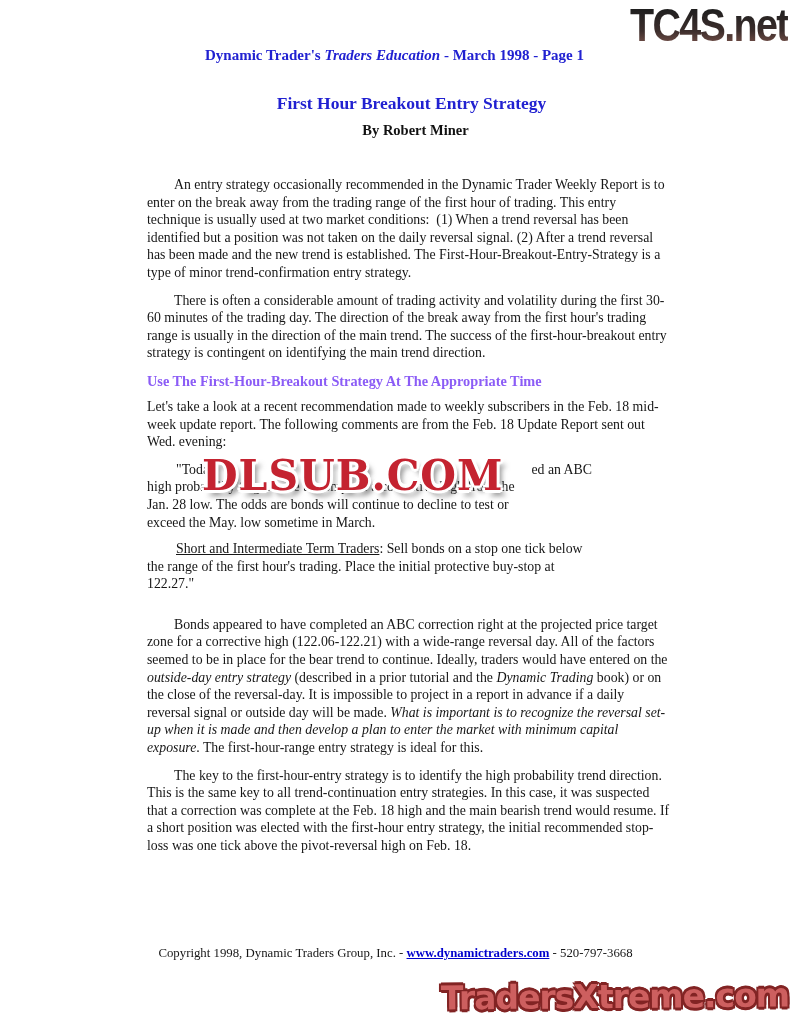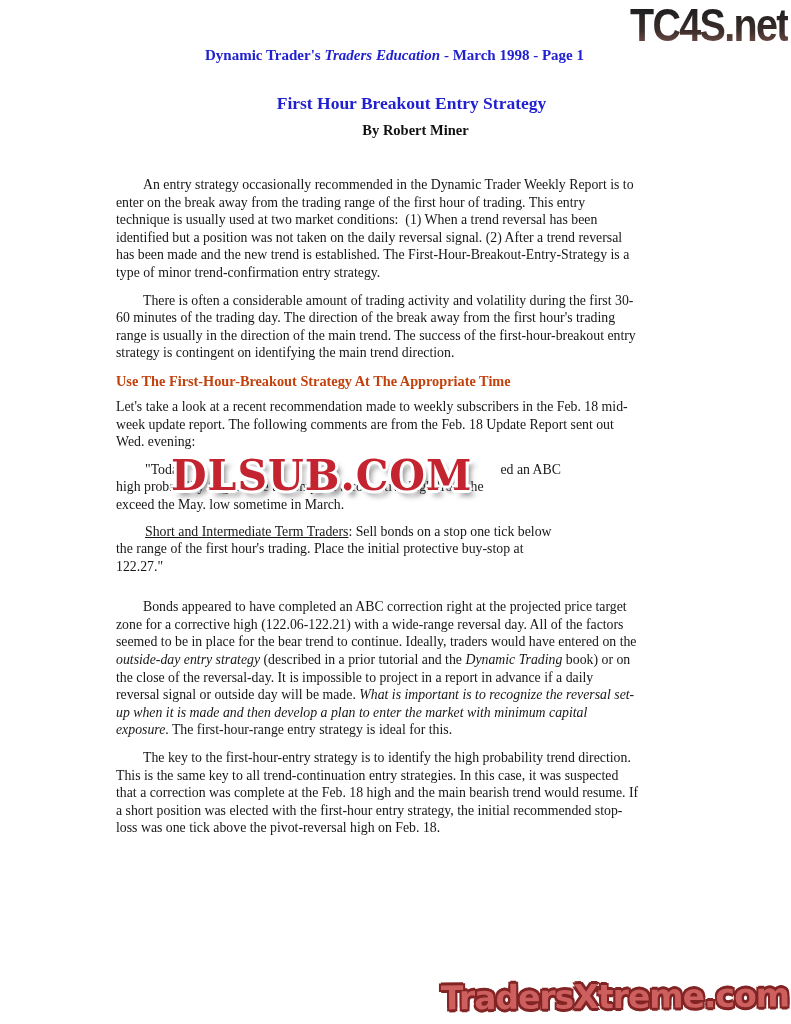--- a/index.html
+++ b/index.html
@@ -36,27 +36,27 @@
     position:absolute; top:93px; left:0; width:791px;
     text-align:center; color:#2121d1; font-weight:bold; font-size:17.5px;padding-left:32px;
   }
   .byline {
     position:absolute; top:122px; left:0; width:791px;
     text-align:center; color:#111; font-weight:bold; font-size:14.5px;padding-left:40px;
   }
 
   
   .content {
-    position:absolute; top:176px; left:116px; width:524px;
+    position:absolute; top:176px; left:147px; width:524px;
     font-size:13.8px; line-height:17.6px;
   }
   .para { margin:0 0 10px 0; white-space:pre-wrap; }
   .para.indent { text-indent:27px; }
   .sec-heading {
-    color:#c2410c; font-weight:bold; font-size:14.3px;
+    color:#8b5cf6; font-weight:bold; font-size:14.3px;
     margin:0 0 8px 0; line-height:18px;
   }
   .quote { margin-left:43px; width:445px; }
   .qpara { margin:0 0 23px 0; text-indent:29px; white-space:pre-wrap; }
   .qlines { position:relative; margin:0 0 9px 0; }
   .qline { line-height:17.6px; }
   .qsplit { display:flex; justify-content:space-between; }
   .qfirst { padding-left:29px; }
   .it { font-style:italic; }
   .ul { text-decoration:underline; }
@@ -115,24 +115,28 @@
       <div class="para indent"><span>An entry strategy occasionally recommended in the Dynamic Trader Weekly Report is to enter on the break away from the trading range of the first hour of trading. This entry technique is usually used at two market conditions:  (1) When a trend reversal has been identified but a position was not taken on the daily reversal signal. (2) After a trend reversal has been made and the new trend is established. The First-Hour-Breakout-Entry-Strategy is a type of minor trend-confirmation entry strategy.</span></div>
       <div class="para indent"><span>There is often a considerable amount of trading activity and volatility during the first 30-60 minutes of the trading day. The direction of the break away from the first hour's trading range is usually in the direction of the main trend. The success of the first-hour-breakout entry strategy is contingent on identifying the main trend direction.</span></div>
       <div class="sec-heading">Use The First-Hour-Breakout Strategy At The Appropriate Time</div>
       <div class="para"><span>Let's take a look at a recent recommendation made to weekly subscribers in the Feb. 18 mid-week update report. The following comments are from the Feb. 18 Update Report sent out Wed. evening:</span></div>
       <div class="quote qlines">
         <div class="qline qfirst qsplit">
           <span>"Today</span>
           <span>ed an ABC</span>
         </div>
         <div class="qline">high probability target zone to complete a corrective high from the</div>
+        <div class="qline">Jan. 28 low. The odds are bonds will continue to decline to test or</div>
         <div class="qline">exceed the May. low sometime in March.</div>
         <div class="stamp">DLSUB.COM</div>
       </div>
       <div class="quote qpara"><span class="ul">Short and Intermediate Term Traders</span><span>: Sell bonds on a stop one tick below the range of the first hour's trading. Place the initial protective buy-stop at 122.27."</span></div>
       <div class="para indent"><span>Bonds appeared to have completed an ABC correction right at the projected price target zone for a corrective high (122.06-122.21) with a wide-range reversal day. All of the factors seemed to be in place for the bear trend to continue. Ideally, traders would have entered on the </span><span class="it">outside-day entry strategy</span><span> (described in a prior tutorial and the </span><span class="it">Dynamic Trading</span><span> book) or on the close of the reversal-day. It is impossible to project in a report in advance if a daily reversal signal or outside day will be made. </span><span class="it">What is important is to recognize the reversal set-up when it is made and then develop a plan to enter the market with minimum capital exposure</span><span>. The first-hour-range entry strategy is ideal for this.</span></div>
       <div class="para indent"><span>The key to the first-hour-entry strategy is to identify the high probability trend direction. This is the same key to all trend-continuation entry strategies. In this case, it was suspected that a correction was complete at the Feb. 18 high and the main bearish trend would resume. If a short position was elected with the first-hour entry strategy, the initial recommended stop-loss was one tick above the pivot-reversal high on Feb. 18.</span></div>
     </div>
 
+  <div class="footer">
+    <span>Copyright 1998, Dynamic Traders Group, Inc. - </span><a>www.dynamictraders.com</a><span> - 520-797-3668</span>
+  </div>
 
   <div class="wm-bottom">TradersXtreme.com</div>
 
 </div>
 
 </body></html>

